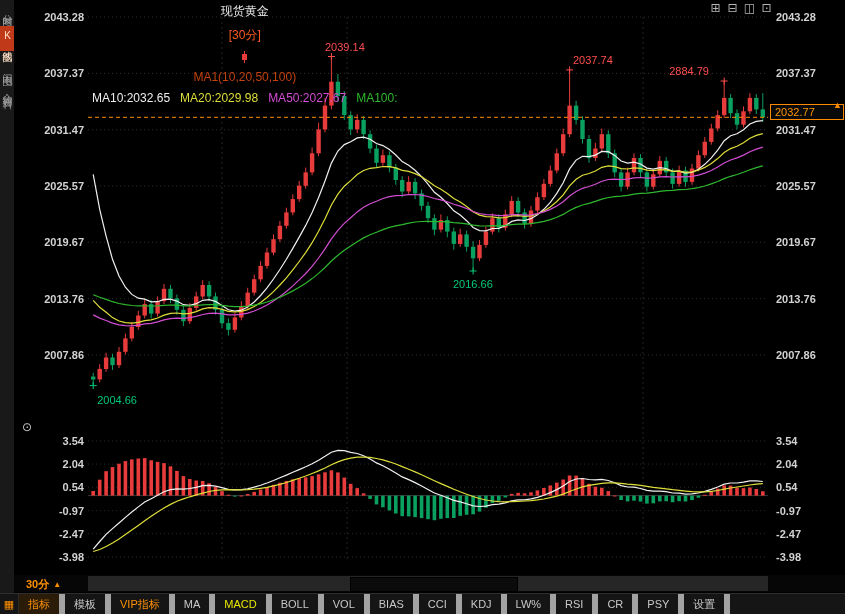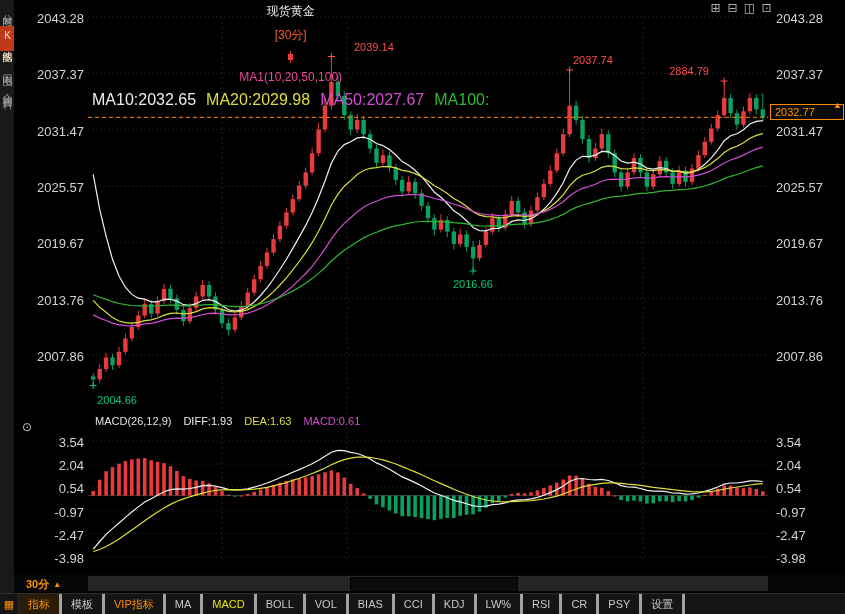--- a/index.html
+++ b/index.html
@@ -4,32 +4,32 @@
 <style>
   html,body{margin:0;padding:0;background:#000;}
   .screen{position:relative;width:845px;height:614px;background:#000;overflow:hidden;
           font-family:"Liberation Sans","DejaVu Sans",sans-serif;color:#ddd;}
   .chart-svg{position:absolute;left:0;top:0;}
   
   .hdr{position:absolute;left:92px;top:3px;font-size:12px;display:flex;gap:7px;align-items:center;
        white-space:nowrap;z-index:6;flex-direction:column;}
   .hdr .title{color:#eaeaea;}
   .hdr .interval{color:#ff5a1f;}
-  .hdr .legend{color:#ec4899;text-align:center;}
-  .ma-val{font-size:16px;}
+  .hdr .legend{color:#c2410c;text-align:center;}
+  .ma-val{font-size:12px;}
   .win-icons{position:absolute;right:72px;top:2px;display:flex;gap:4px;z-index:6;}
   .win-ico{width:13px;height:13px;color:#b5b5b5;font-size:12px;line-height:13px;text-align:center;cursor:pointer;}
   
   .sidebar{position:absolute;left:0;top:0;width:14px;height:614px;background:#191919;display:flex;
            flex-direction:column;align-items:center;padding-top:6px;box-sizing:border-box;gap:14px;z-index:6;}
   .side-tab{writing-mode:vertical-lr;text-orientation:upright;font-size:10px;color:#9b9b9b;
             letter-spacing:2px;cursor:pointer;}
   .side-tab.active{background:#c03a1a;color:#ffe2c8;padding:4px 0;}
   
-  .axis-label{position:absolute;font-size:13px;color:#d2d2d2;width:48px;text-align:right;z-index:3;}
+  .axis-label{position:absolute;font-size:11px;color:#d2d2d2;width:48px;text-align:right;z-index:3;font-weight:bold;}
   .axis-label.right{text-align:left;}
   
   .macd-header{position:absolute;left:95px;top:415px;font-size:11px;display:flex;gap:12px;z-index:4;white-space:nowrap;}
   .circle-icon{position:absolute;left:22px;top:420px;color:#c8c8c8;font-size:12px;z-index:4;}
   
   .ann{position:absolute;font-size:11px;white-space:nowrap;z-index:4;}
   .ann.high{color:#ff4d4d;}
   .ann.low{color:#00c878;}
   
   .price-tag{position:absolute;left:770px;top:104px;width:64px;border:1px solid #ff8a00;background:#0a0a0a;
@@ -39,21 +39,21 @@
   .timebar{position:absolute;left:0;top:575px;width:845px;height:17px;background:#060606;z-index:5;}
   .tb-track{position:absolute;left:88px;top:1px;width:680px;height:15px;background:#262626;}
   .tb-thumb{position:absolute;left:262px;top:1px;width:166px;height:13px;background:#0b0b0b;border:1px solid #000;cursor:grab;}
   .tb-interval{position:absolute;left:26px;top:2px;color:#ff9000;font-size:11px;font-weight:bold;
                display:flex;gap:4px;align-items:center;cursor:pointer;}
   .tb-tri{font-size:8px;color:#ff9000;}
   
   .toolbar{position:absolute;left:0;top:593px;width:845px;height:21px;background:#151515;
            border-top:1px solid #2e2e2e;display:flex;align-items:stretch;font-size:11px;z-index:6;box-sizing:border-box;}
   .toolbar-icon{width:18px;line-height:20px;text-align:center;color:#ff9000;border-right:1px solid #2b2b2b;cursor:pointer;}
-  .tb-tab{padding:0 9px;line-height:20px;color:#c8c8c8;border-right:3px solid #a3a3a3;cursor:pointer;white-space:nowrap;}
+  .tb-tab{padding:0 9px;line-height:20px;color:#c8c8c8;border-right:6px solid #a3a3a3;cursor:pointer;white-space:nowrap;}
   .tb-tab.primary{color:#ff9000;background:#2a1c08;}
   .tb-tab.vip{color:#ff9000;}
   .tb-tab.active{color:#e6e600;}
 </style>
 </head>
 <body>
 
 <div class="screen">
 
   <svg class="chart-svg" id="chart-svg" width="845" height="614">
@@ -478,30 +478,24 @@
     </div>
   <div id="macd-axis-right">
       <div class="axis-label right" style="left: 776px; top: 435px;">3.54</div>
       <div class="axis-label right" style="left: 776px; top: 458.145px;">2.04</div>
       <div class="axis-label right" style="left: 776px; top: 481.29px;">0.54</div>
       <div class="axis-label right" style="left: 776px; top: 504.589px;">-0.97</div>
       <div class="axis-label right" style="left: 776px; top: 527.734px;">-2.47</div>
       <div class="axis-label right" style="left: 776px; top: 551.034px;">-3.98</div>
     </div>
 
-  <div class="macd-header" id="macd-header">
-      <span style="color: rgb(224, 224, 224);">MACD(26,12,9)</span>
-      <span style="color: rgb(237, 237, 237);">DIFF:1.93</span>
-      <span style="color: rgb(222, 222, 58);">DEA:1.63</span>
-      <span style="color: rgb(210, 77, 210);">MACD:0.61</span>
-    </div>
   <div class="circle-icon">⊙</div>
 
   <div id="annotations">
-      <div class="ann high" style="left: 354px; top: 40.508px;">2039.14</div>
+      <div class="ann high" style="left: 325px; top: 40.508px;">2039.14</div>
       <div class="ann high" style="left: 573px; top: 53.8682px;">2037.74</div>
       <div class="ann high" style="left: 669.152px; top: 65.0335px;">2884.79</div>
       <div class="ann low" style="left: 453px; top: 278.035px;">2016.66</div>
       <div class="ann low" style="left: 97.219px; top: 393.551px;">2004.66</div>
     </div>
 
   <div class="price-tag">2032.77</div>
   <div class="price-arrow">▲</div>
 
   <div class="timebar">

